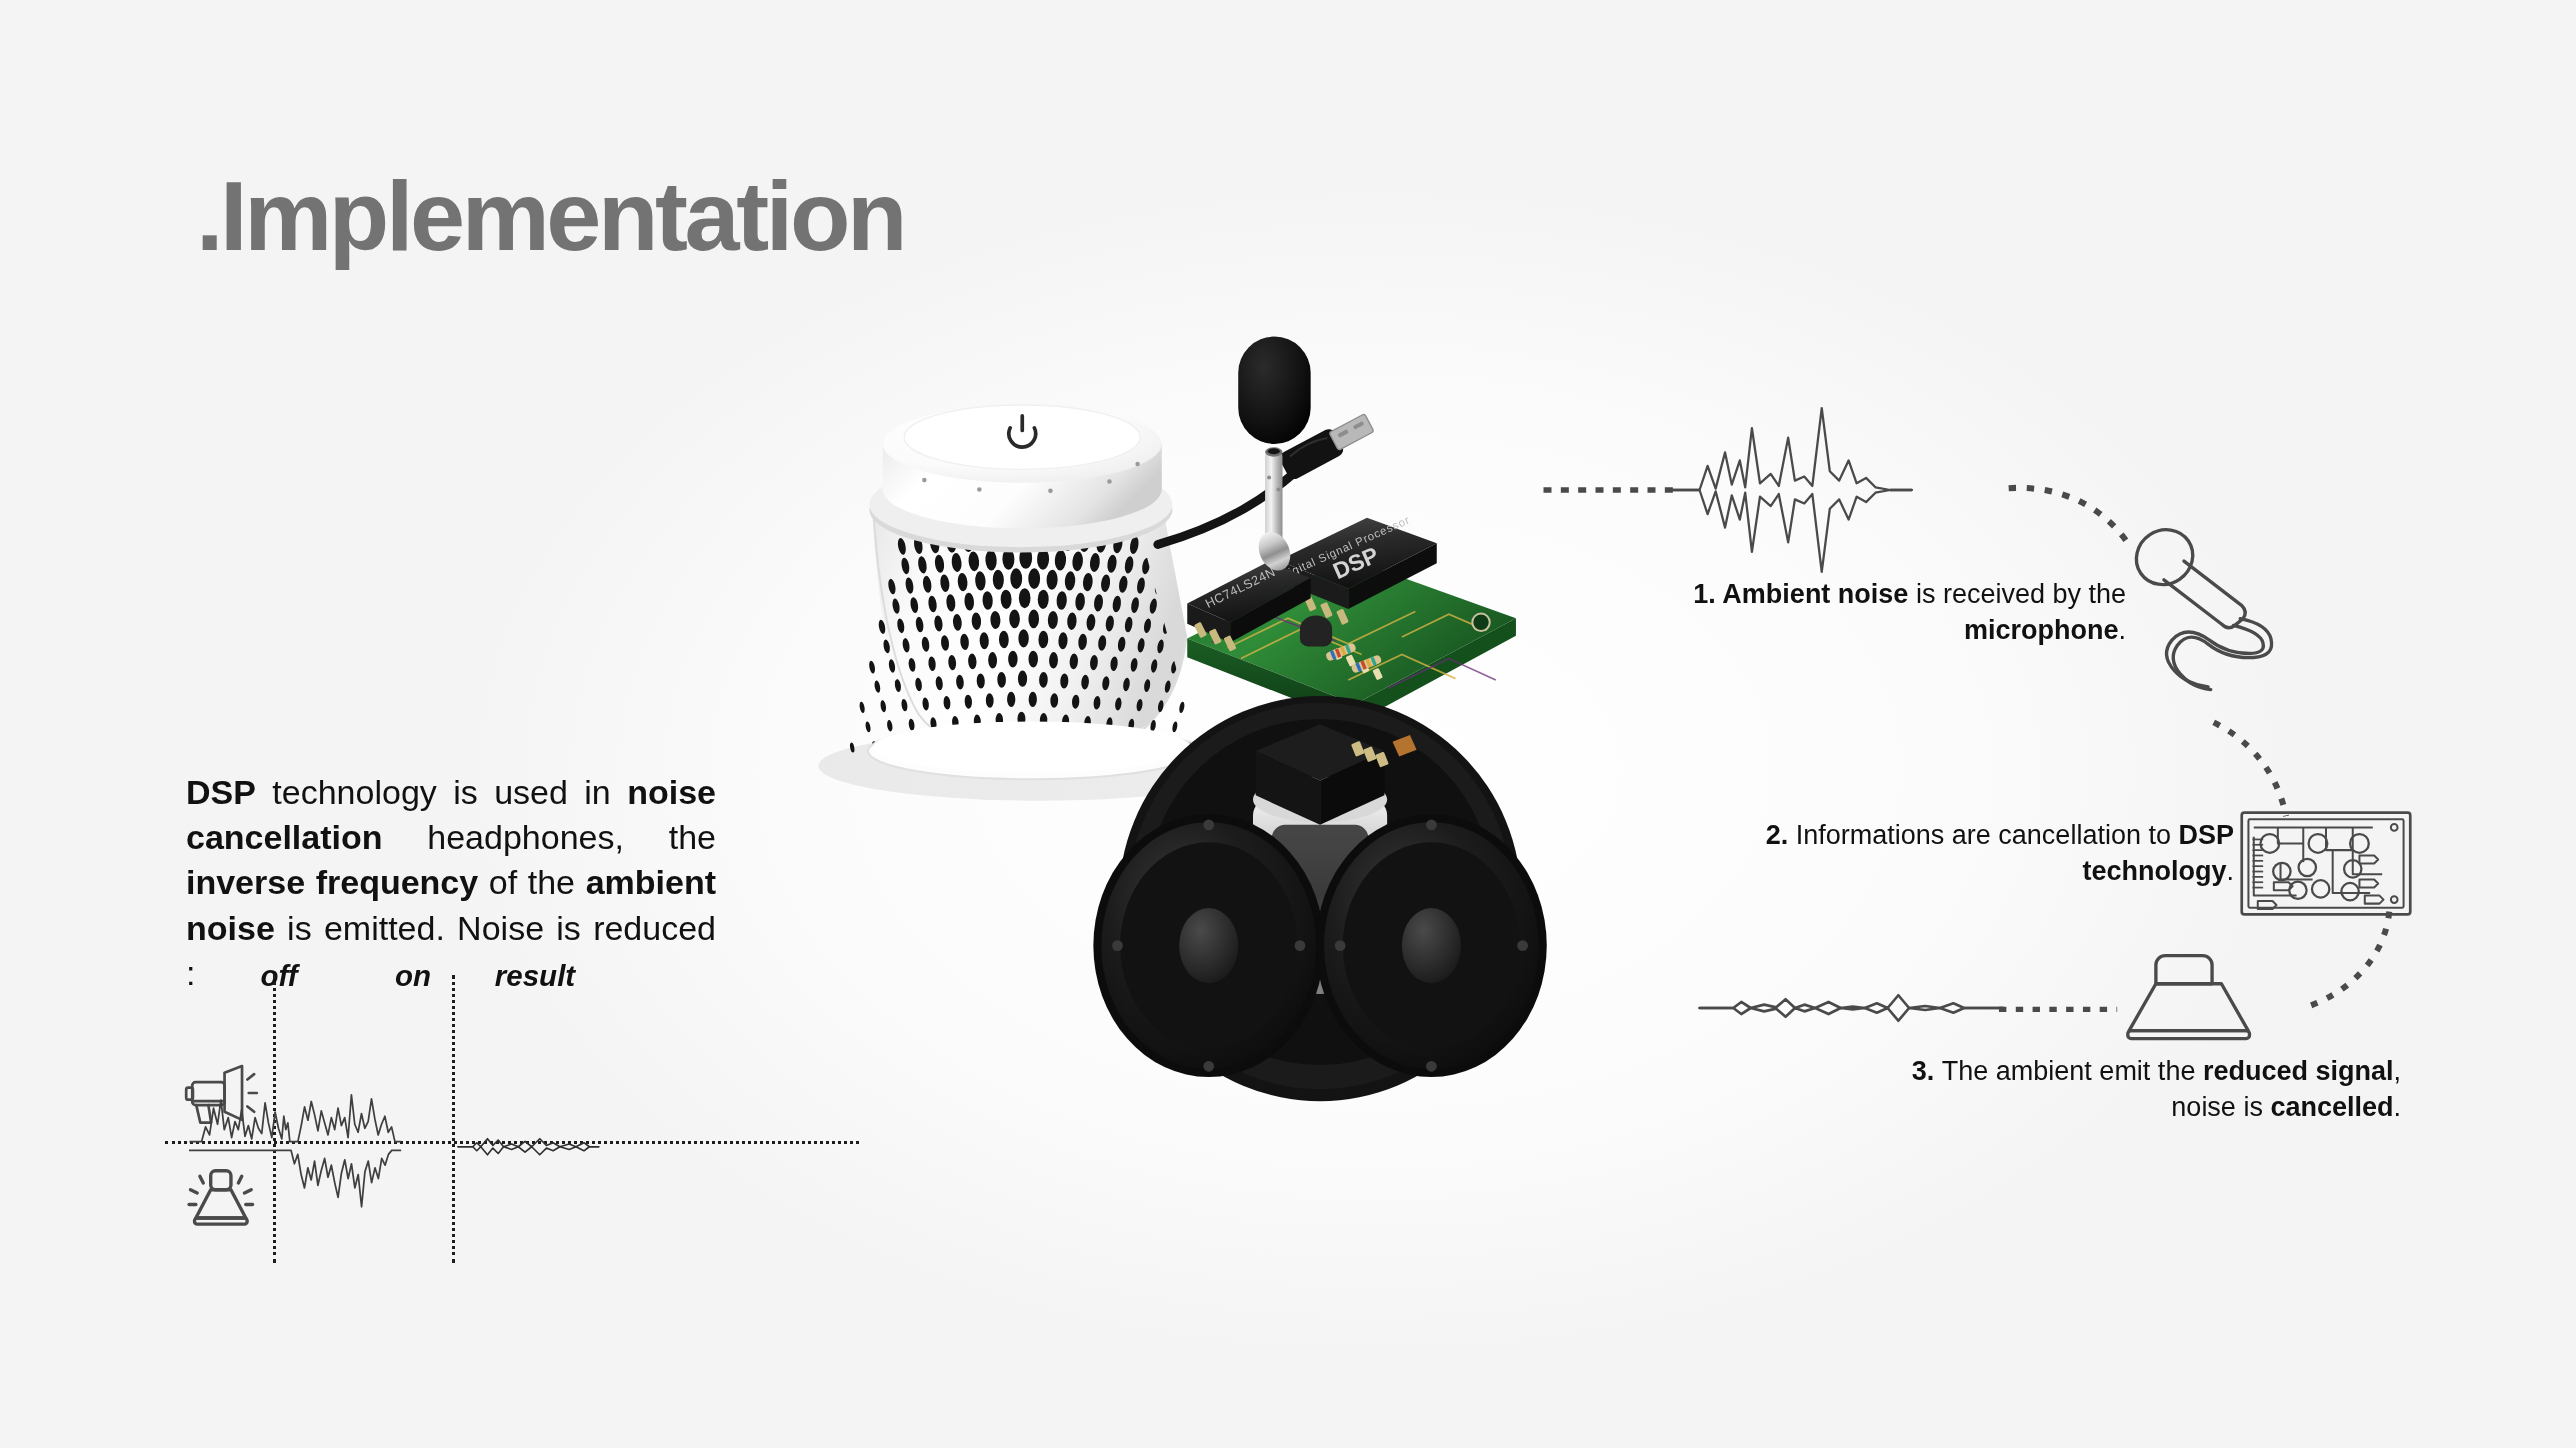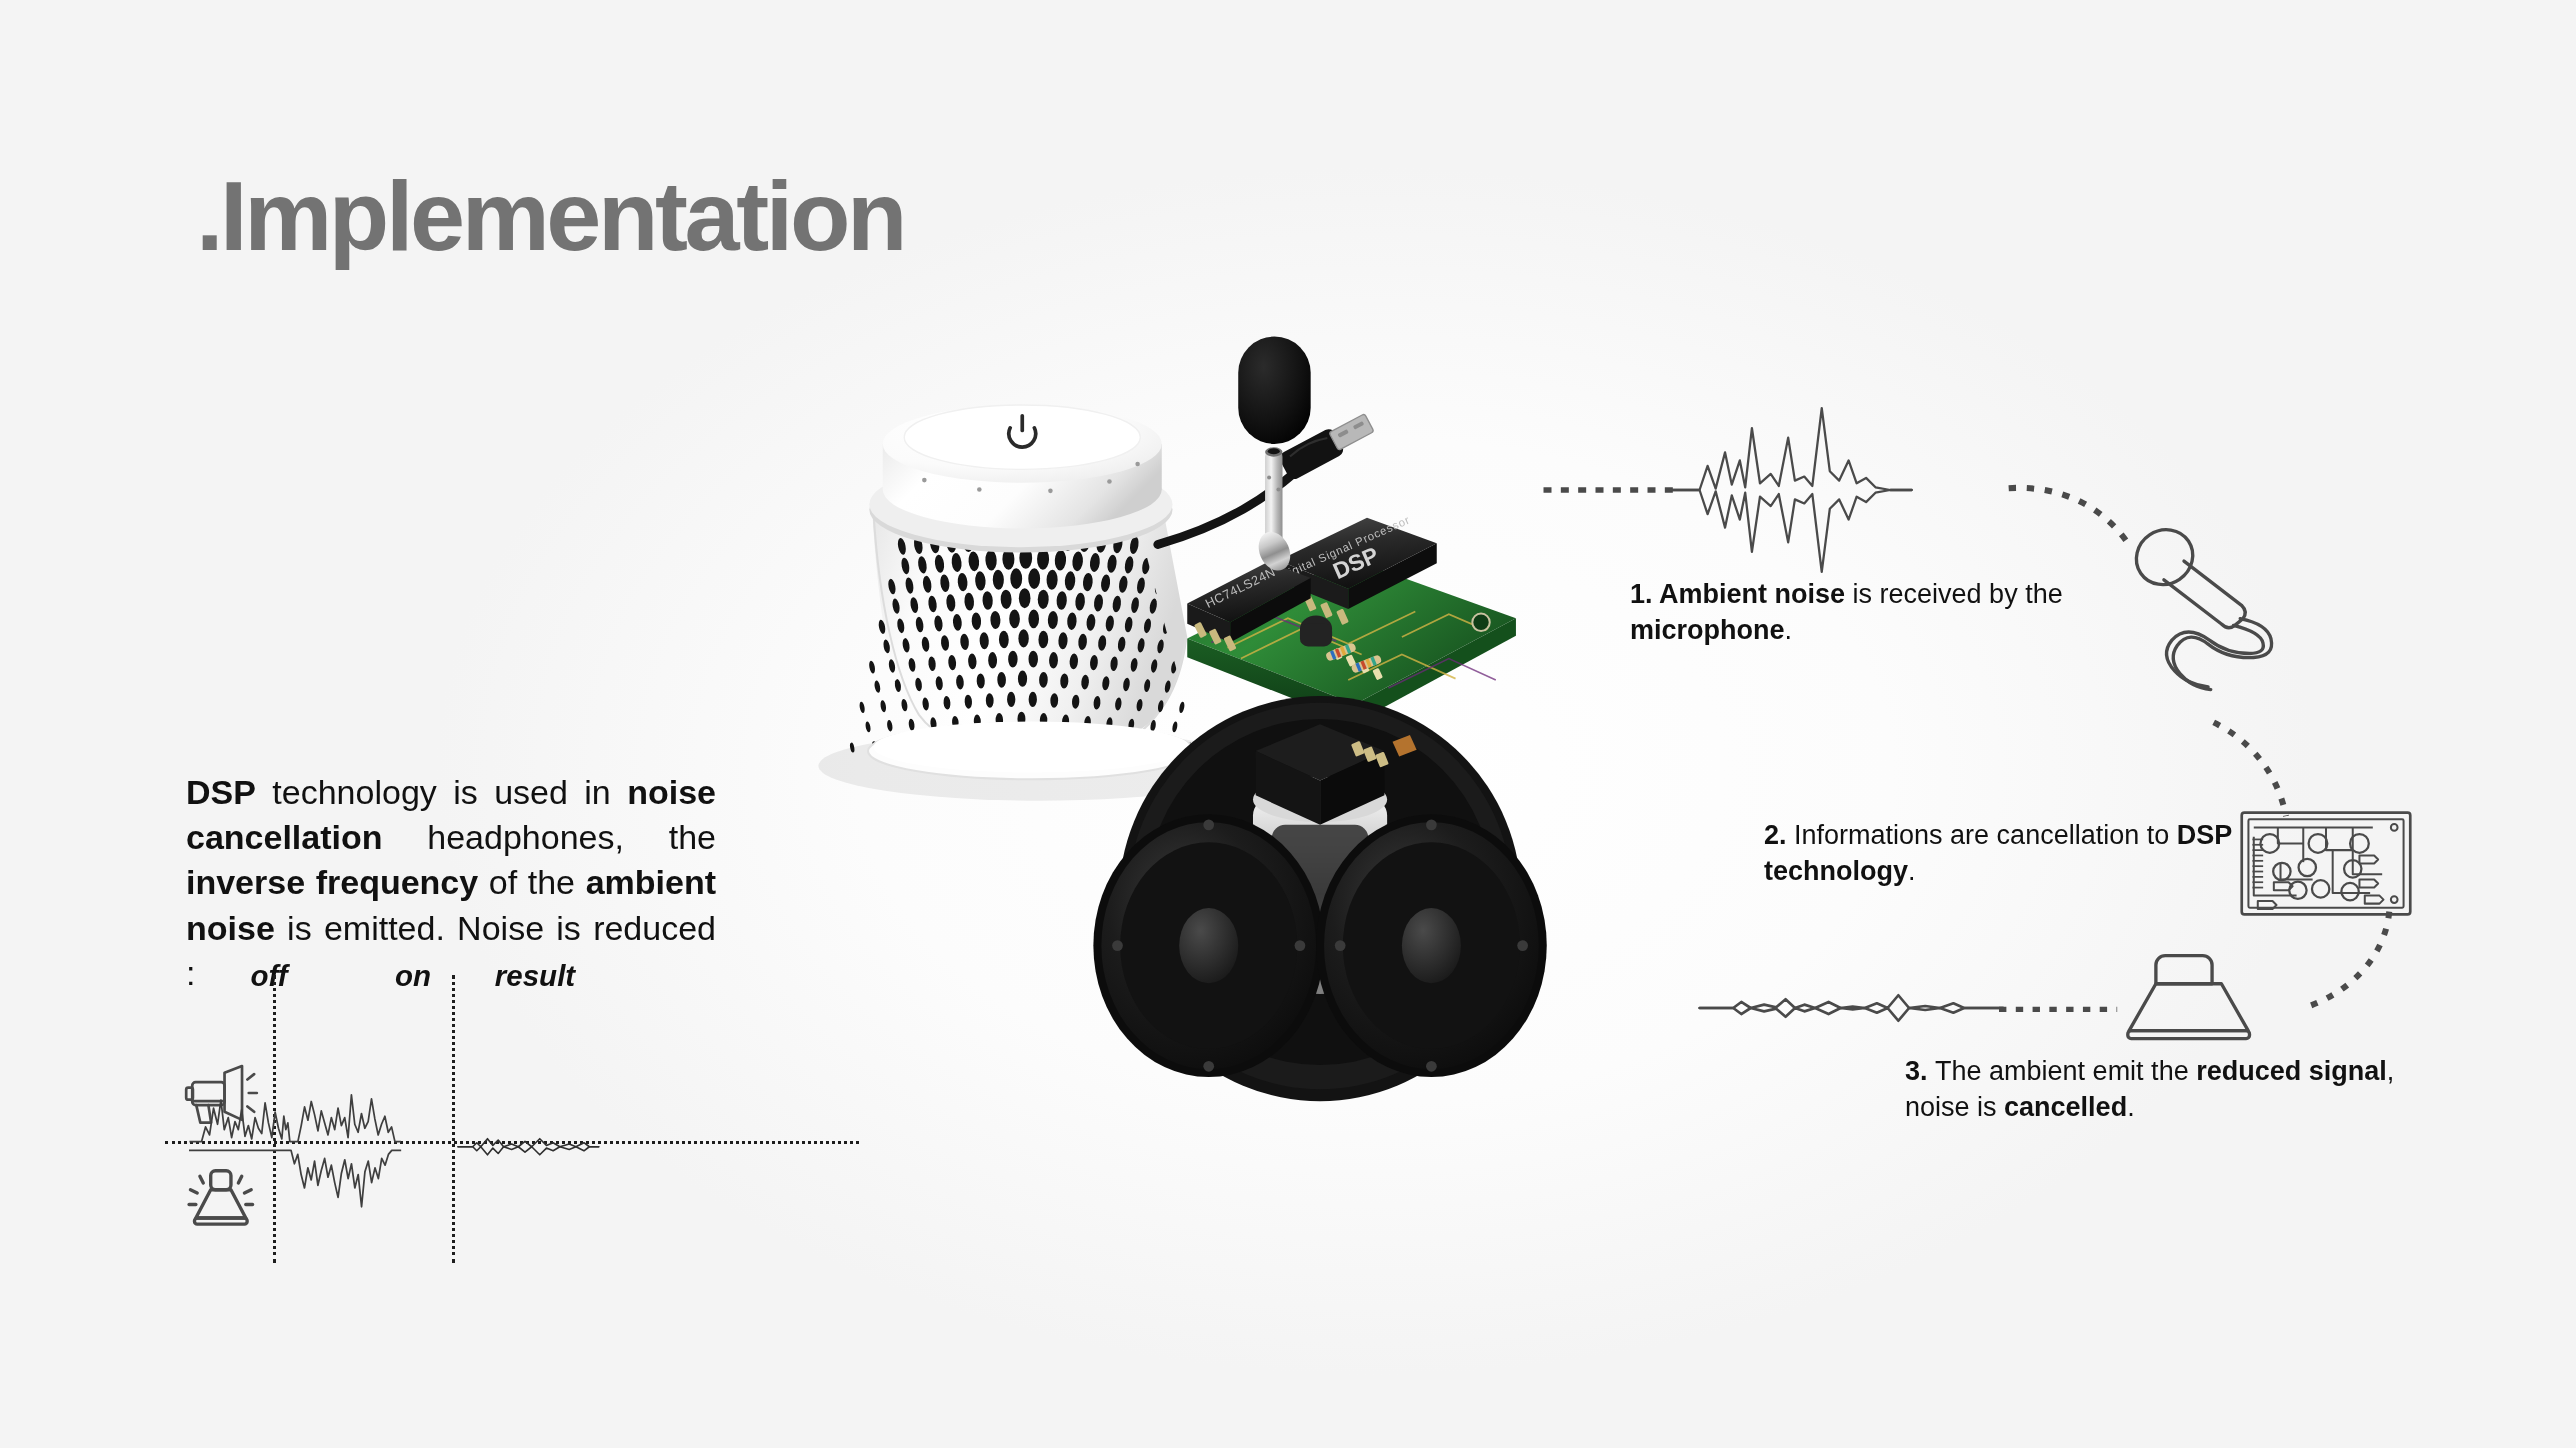--- a/index.html
+++ b/index.html
@@ -41,42 +41,42 @@
     border-top:3.4px dotted #1d1d1d;
   }
   #cancel-chart .row-icon{position:absolute;}
   #cancel-chart svg{overflow:visible;}
 
   
   #product{position:absolute;left:758px;top:288px;width:939px;height:953px;}
 
   
   .step-text{
-    position:absolute;font-size:27px;line-height:1.34;color:#111;text-align:left;
+    position:absolute;font-size:27px;line-height:1.34;color:#111;text-align:right;
   }
   .step-text b{font-weight:700;}
 
   #step1-text{left:1630px;top:576px;width:496px;}
   #step2-text{left:1764px;top:817px;width:470px;}
   #step3-text{left:1905px;top:1053px;width:496px;}
 
   .flow-svg{position:absolute;overflow:visible;}
 </style>
 </head>
 <body>
 
 <div id="title">.Implementation</div>
 
 <div id="lead-paragraph">
   <span><b>DSP</b><span> technology is used in </span><b>noise cancellation</b><span> headphones, the </span><b>inverse frequency</b><span> of the </span><b>ambient noise</b><span> is emitted. Noise is reduced :</span></span>
 </div>
 
 <div id="cancel-chart">
 
-  <div class="col-label" style="left:26px;">off</div>
+  <div class="col-label" style="left:36px;">off</div>
   <div class="col-label" style="left:170px;">on</div>
   <div class="col-label" style="left:292px;">result</div>
 
   <div class="divider" style="left:97px;"></div>
   <div class="divider" style="left:276px;"></div>
   <div class="zero-axis"></div>
 
   <svg class="row-icon" style="left:4px;top:99px;" width="81" height="74" viewBox="0 0 120 110">
     <g fill="none" stroke="#4a4a4a" stroke-width="4" stroke-linejoin="round" stroke-linecap="round">
       <rect x="18" y="36" width="48" height="34" rx="5"></rect>

